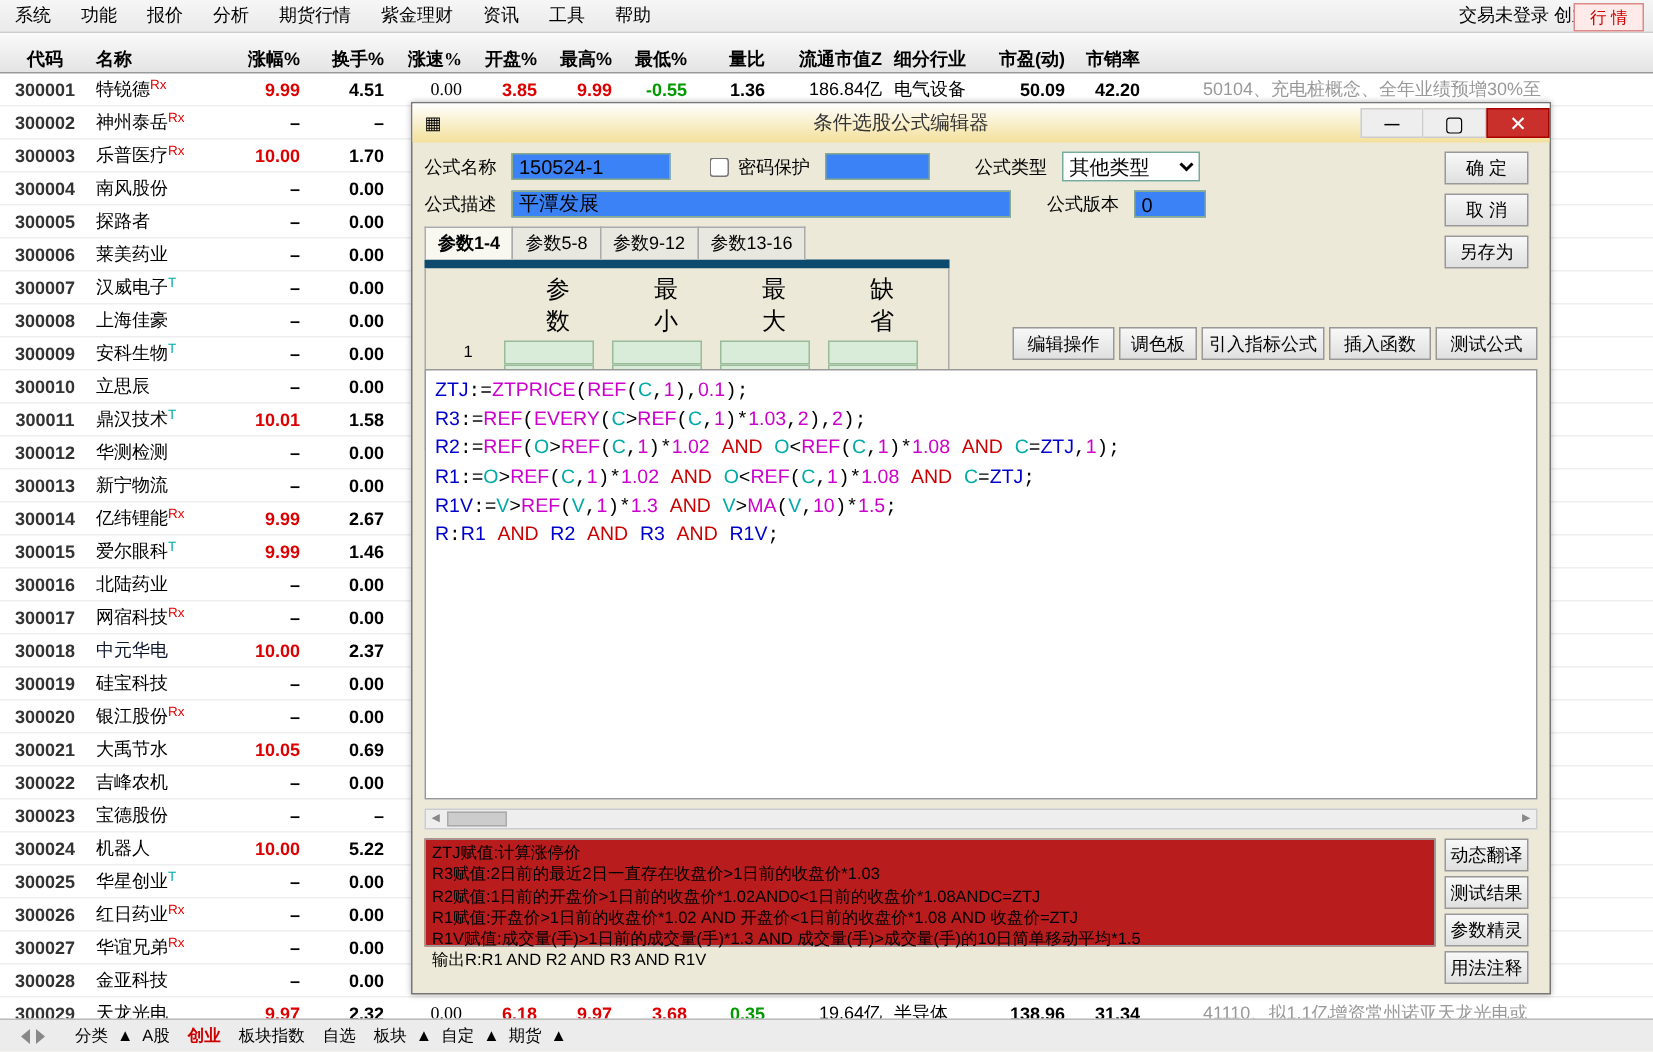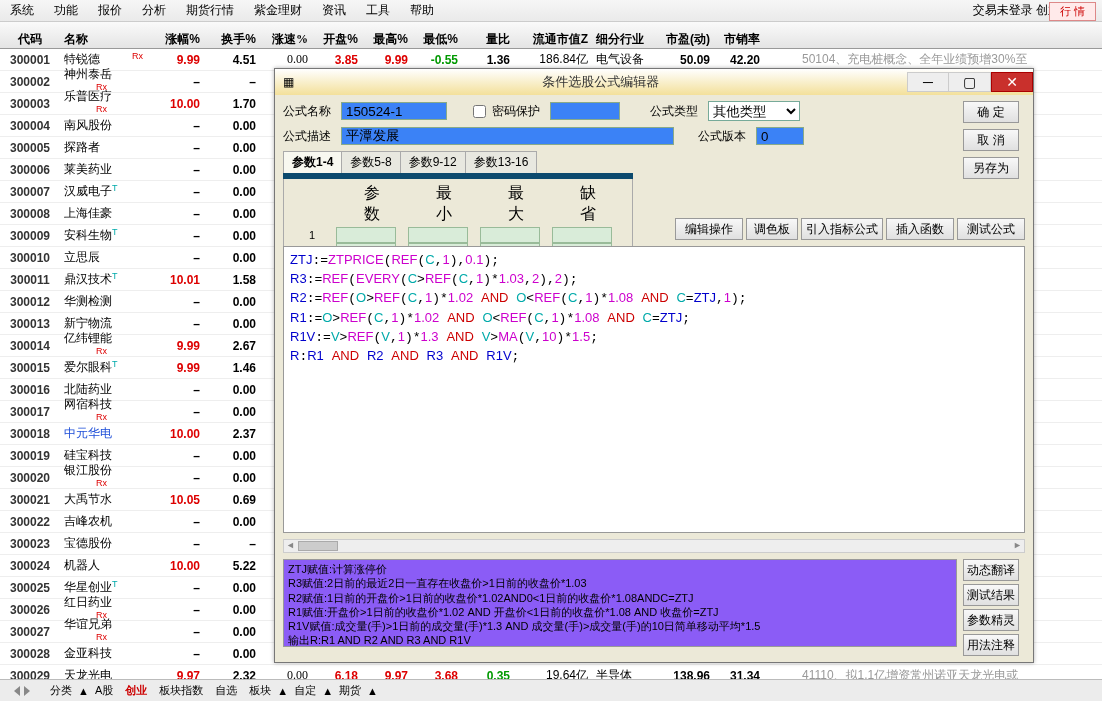--- a/index.html
+++ b/index.html
@@ -28,26 +28,26 @@
 .c-ind { width: 66px; text-align: left; }
 .c-pe { width: 56px; }
 .c-psr { width: 50px; }
 .c-note { flex:1; text-align:left; color:#999;margin-left:34px; }
 
 .body { position: relative; }
 .row { height: 22px; display: flex; align-items: center; border-bottom: 1px solid #eee; }
 .row .c-code { font-weight: bold; color: #333; }
 .row .c-name { position: relative; }
 .sup { font-size: 9px; position: relative; top:-4px; }
-.sup.rx { color: #d00; padding-left: 32px; }
+.sup.rx { color: #d00; }
 .sup.t { color: #0aa; }
 .red { color: #d00; }
 .green { color: #090; }
 .bold { font-weight: bold; }
-.blue { color: #1d4ed8; }
+.blue { color: #0f172a; }
 .gray { color: #999; }
 
 
 .bottom-tabs { position:absolute; left:0; bottom:0; height:22px; display:flex; align-items:center; background:#ececec; border-top:1px solid #bbb; width:100%; font-size:11px; }
 .bottom-tabs span { padding:0 6px; }
 .bottom-tabs .sel { color:#c00; font-weight:bold; }
 .tri-l,.tri-r { width:0;height:0;border-top:5px solid transparent;border-bottom:5px solid transparent;display:inline-block;vertical-align:middle;margin:0 2px;}
 .tri-l{border-right:6px solid #888;}
 .tri-r{border-left:6px solid #888;}
 
@@ -71,21 +71,21 @@
 .param-tabs .act { background:#f8f8f0; font-weight:bold; }
 .param-grid { border:1px solid #aaa; border-top:none; padding:4px 8px 8px; background:#ece9d8; }
 .param-grid table { border-collapse:collapse; }
 .param-grid th { font-weight:normal; font-size:16px; padding:0 22px 2px; text-align:center;}
 .param-grid td.lab { text-align:center; width:18px; font-size:11px; padding-right:4px;}
 .pg-cell { width:60px; height:16px; border:1px solid #9b9; background:#d9ecd9; }
 .action-row { display:flex; justify-content:flex-end; gap:3px; margin-top:2px;}
 .action-row .btn-d { width:68px; }
 .code-area { flex:1; border:1px solid #999; background:#fff; padding:4px 6px; font-family:Consolas,"Courier New",monospace; font-size:13px; line-height:1.4; white-space:pre-wrap; overflow:auto; position:relative; }
 .code-area .kw-blue{color:#00c;} .code-area .kw-cyan{color:#0aa;} .code-area .kw-mag{color:#c0c;} .code-area .kw-red{color:#c00;}
-.desc-box { border:1px solid #999; background:#8b5cf6; font-size:11px; padding:2px 4px; line-height:1.3; height:88px;}
+.desc-box { border:1px solid #999; background:#b91c1c; font-size:11px; padding:2px 4px; line-height:1.3; height:72px;}
 .scroll-h { height:14px; background:#eee; border:1px solid #ccc; position:relative; }
 .scroll-h::before{content:'◄';position:absolute;left:2px;font-size:9px;color:#888;}
 .scroll-h::after{content:'►';position:absolute;right:2px;font-size:9px;color:#888;}
 .thumb{position:absolute;left:14px;top:1px;height:10px;width:40px;background:#ccc;border:1px solid #aaa;}
 </style>
 </head>
 <body>
 
 <div class="menubar">
   <span class="m-item">系统</span>

